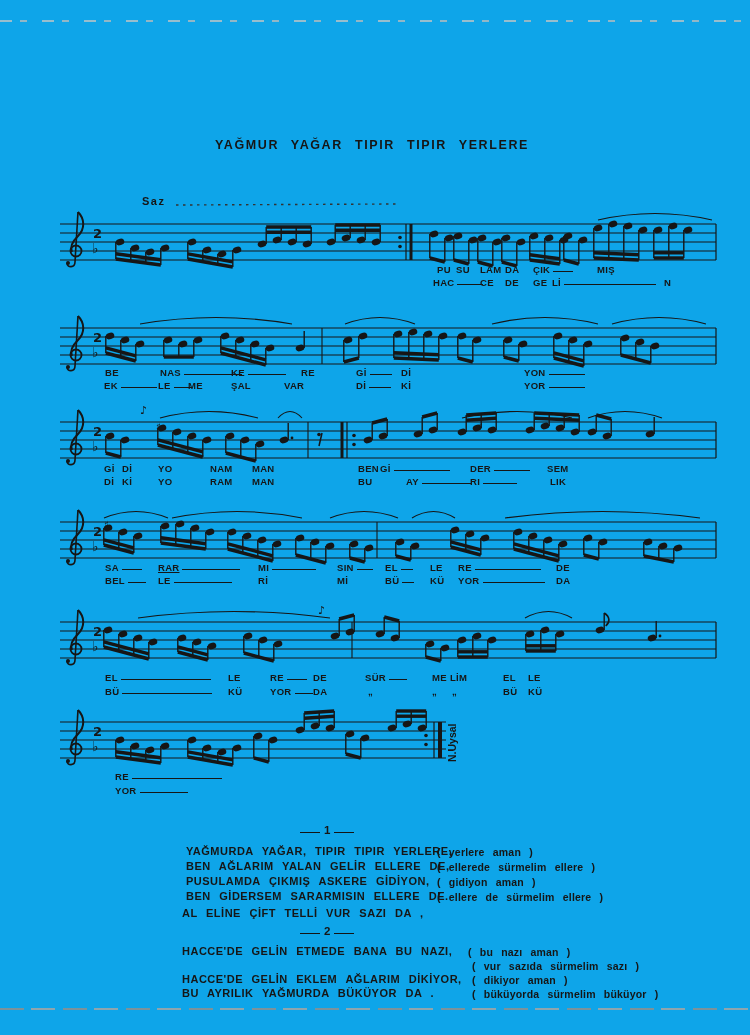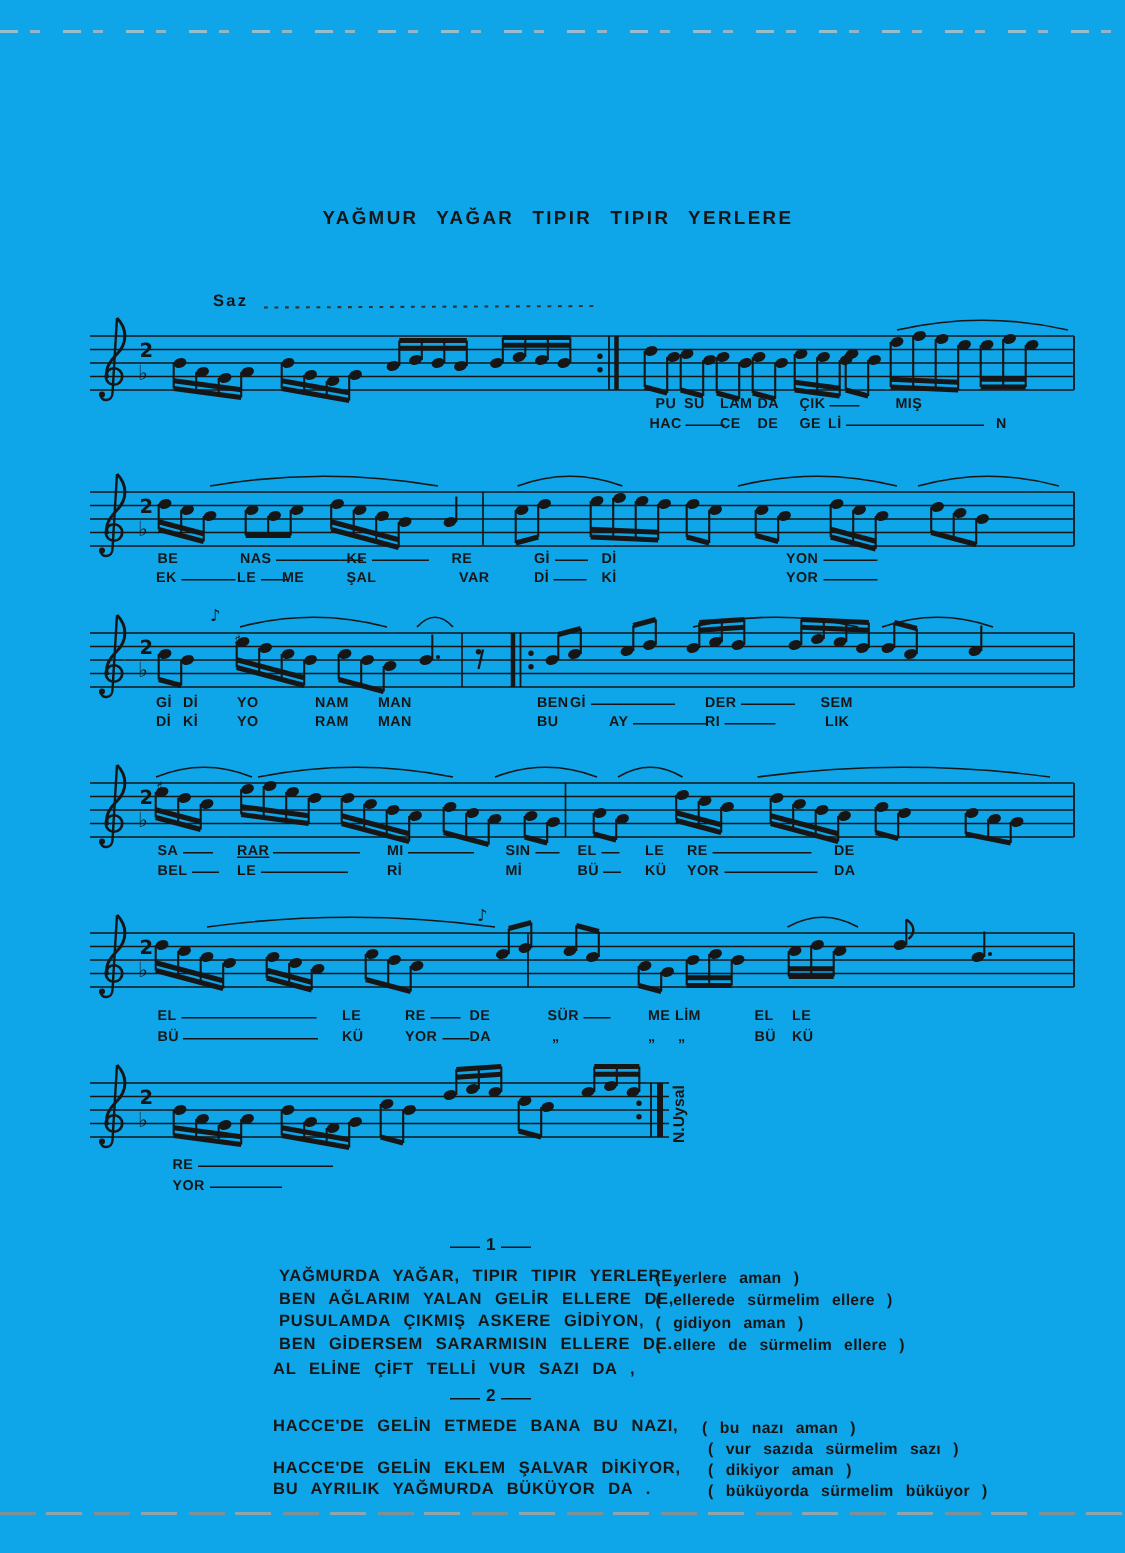--- a/index.html
+++ b/index.html
@@ -715,21 +715,21 @@
       <span class="syl" style="left: 122px; top: 368px; padding-left: 38px;">NAS<span class="rule" style="width: 58px;"></span></span>
       <span class="syl" style="left: 231px; top: 368px;">KE<span class="rule" style="width: 38px;"></span></span>
       <span class="syl" style="left: 301px; top: 368px;">RE</span>
       <span class="syl" style="left: 356px; top: 368px;">Gİ<span class="rule" style="width: 22px;"></span></span>
       <span class="syl" style="left: 401px; top: 368px;">Dİ</span>
       <span class="syl" style="left: 524px; top: 368px;">YON<span class="rule" style="width: 36px;"></span></span>
       <span class="syl" style="left: 104px; top: 381px;">EK<span class="rule" style="width: 36px;"></span></span>
       <span class="syl" style="left: 158px; top: 381px;">LE<span class="rule" style="width: 18px;"></span></span>
       <span class="syl" style="left: 188px; top: 381px;">ME</span>
       <span class="syl" style="left: 231px; top: 381px;">ŞAL</span>
-      <span class="syl" style="left: 306px; top: 381px;">VAR</span>
+      <span class="syl" style="left: 284px; top: 381px;">VAR</span>
       <span class="syl" style="left: 356px; top: 381px;">Dİ<span class="rule" style="width: 22px;"></span></span>
       <span class="syl" style="left: 401px; top: 381px;">Kİ</span>
       <span class="syl" style="left: 524px; top: 381px;">YOR<span class="rule" style="width: 36px;"></span></span>
       <span class="syl" style="left: 104px; top: 464px;">Gİ</span>
       <span class="syl" style="left: 122px; top: 464px;">Dİ</span>
       <span class="syl" style="left: 158px; top: 464px;">YO</span>
       <span class="syl" style="left: 210px; top: 464px;">NAM</span>
       <span class="syl" style="left: 252px; top: 464px;">MAN</span>
       <span class="syl" style="left: 358px; top: 464px;">BEN</span>
       <span class="syl" style="left: 380px; top: 464px;">Gİ<span class="rule" style="width: 56px;"></span></span>
@@ -789,19 +789,19 @@
       <div class="vref" style="left: 437px; top: 862px;">( ellerede sürmelim ellere )</div>
       <div class="vmain" style="left: 186px; top: 876px;">PUSULAMDA ÇIKMIŞ ASKERE GİDİYON,</div>
       <div class="vref" style="left: 437px; top: 877px;">( gidiyon aman )</div>
       <div class="vmain" style="left: 186px; top: 891px;">BEN GİDERSEM SARARMISIN ELLERE DE.</div>
       <div class="vref" style="left: 437px; top: 892px;">( ellere de sürmelim ellere )</div>
       <div class="verse-head" style="left: 300px; top: 925px;"><span class="vh-rule"></span><span class="vh-num">2</span><span class="vh-rule"></span></div>
       <div class="vmain" style="left: 182px; top: 946px;">HACCE'DE GELİN ETMEDE BANA BU NAZI,</div>
       <div class="vref" style="left: 468px; top: 947px;">( bu nazı aman )</div>
       <div class="vmain" style="left: 182px; top: 908px; text-align: center;">AL ELİNE ÇİFT TELLİ VUR SAZI DA ,</div>
       <div class="vref" style="left: 472px; top: 961px;">( vur sazıda sürmelim sazı )</div>
-      <div class="vmain" style="left: 182px; top: 974px;">HACCE'DE GELİN EKLEM ŞALVAR DİKİYOR,</div>
+      <div class="vmain" style="left: 182px; top: 974px;">HACCE'DE GELİN EKLEM AĞLARIM DİKİYOR,</div>
       <div class="vref" style="left: 472px; top: 975px;">( dikiyor aman )</div>
       <div class="vmain" style="left: 182px; top: 988px;">BU AYRILIK YAĞMURDA BÜKÜYOR DA .</div>
       <div class="vref" style="left: 472px; top: 989px;">( büküyorda sürmelim büküyor )</div>
     </div>
   <div class="scanline scan-bottom"></div>
 </div>
 
 </body></html>

